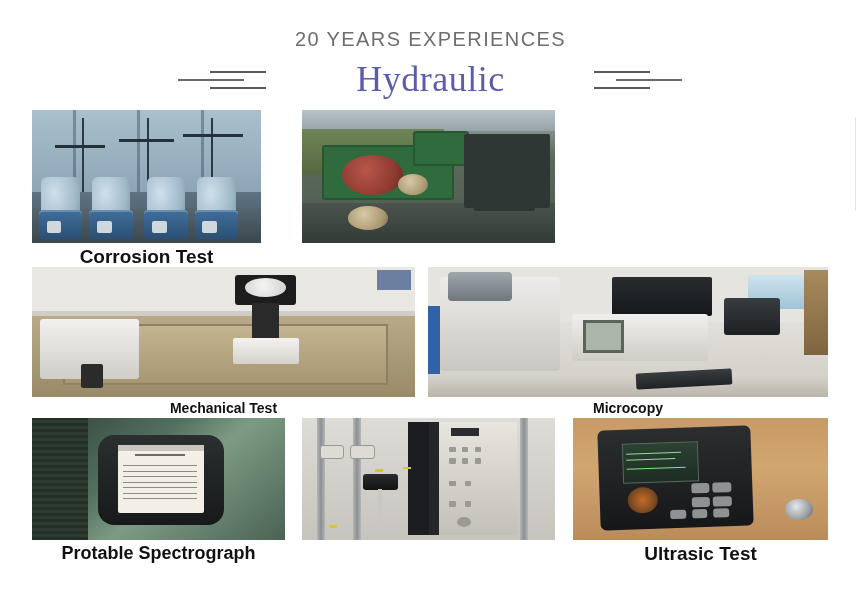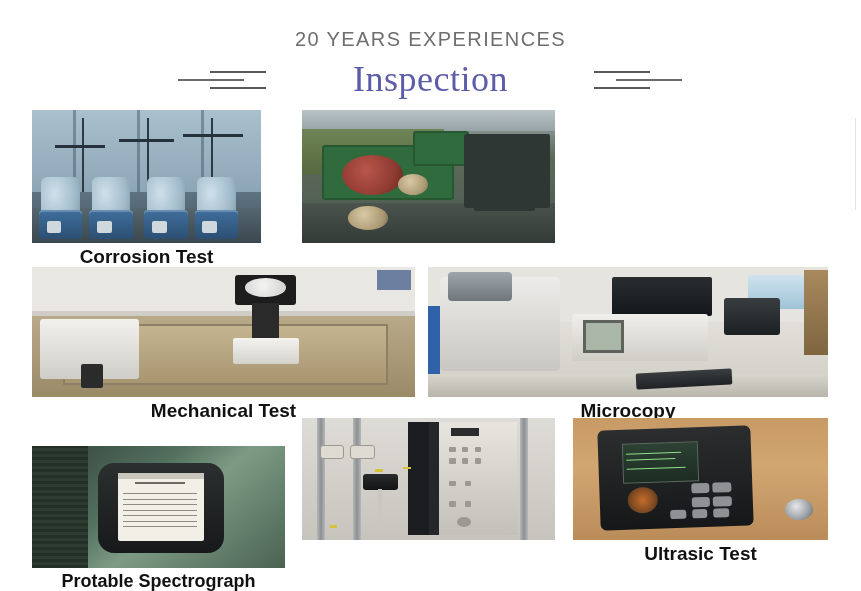--- a/index.html
+++ b/index.html
@@ -112,23 +112,23 @@
   }
 
   
   .r1c1 { left: 32px;  top: 110px; width: 229px; height: 133px; }
   .r1c2 { left: 302px; top: 110px; width: 253px; height: 133px; }
   .r1c3 { left: 573px; top: 110px; width: 255px; height: 133px; }
   .r1 .caption { top: 136px; font-size: 19px; }
 
   .r2c1 { left: 32px;  top: 267px; width: 383px; height: 130px; }
   .r2c2 { left: 428px; top: 267px; width: 400px; height: 130px; }
-  .r2 .caption { top: 133px; font-size: 19px; }
-
-  .r3c1 { left: 32px;  top: 418px; width: 253px; height: 122px; margin-top: 28px; }
+  .r2 .caption { top: 133px; font-size: 14px; }
+
+  .r3c1 { left: 32px;  top: 418px; width: 253px; height: 122px; }
   .r3c2 { left: 302px; top: 418px; width: 253px; height: 122px; }
   .r3c3 { left: 573px; top: 418px; width: 255px; height: 122px; }
   .r3 .caption { top: 125px; font-size: 18px; }
   .r3c3 .caption { font-size: 19px; }
 
   
   .p1 { background: linear-gradient(180deg,#9fb6c4 0%, #8ea7b8 46%, #5d7282 62%, #44545f 100%); }
   .p1 .wall { position:absolute; left:0; top:0; width:100%; height:62%;
     background: linear-gradient(180deg,#a9c0cd,#8da6b6); }
   .p1 .vbar { position:absolute; top:0; width:3px; height:62%; background:rgba(60,80,95,.45); }
@@ -283,21 +283,21 @@
   <div class="header">
     <div class="eyebrow">20 YEARS EXPERIENCES</div>
 
     <div class="title-row">
       <div class="ornament left">
         <div class="rule r1"></div>
           <div class="rule r2"></div>
           <div class="rule r3"></div>
       </div>
 
-      <div class="title">Inspection</div>
+      <div class="title">Hydraulic</div>
 
       <div class="ornament right">
         <div class="rule r1"></div>
           <div class="rule r2"></div>
           <div class="rule r3"></div>
       </div>
     </div>
   </div>
 
   <div class="gallery">

